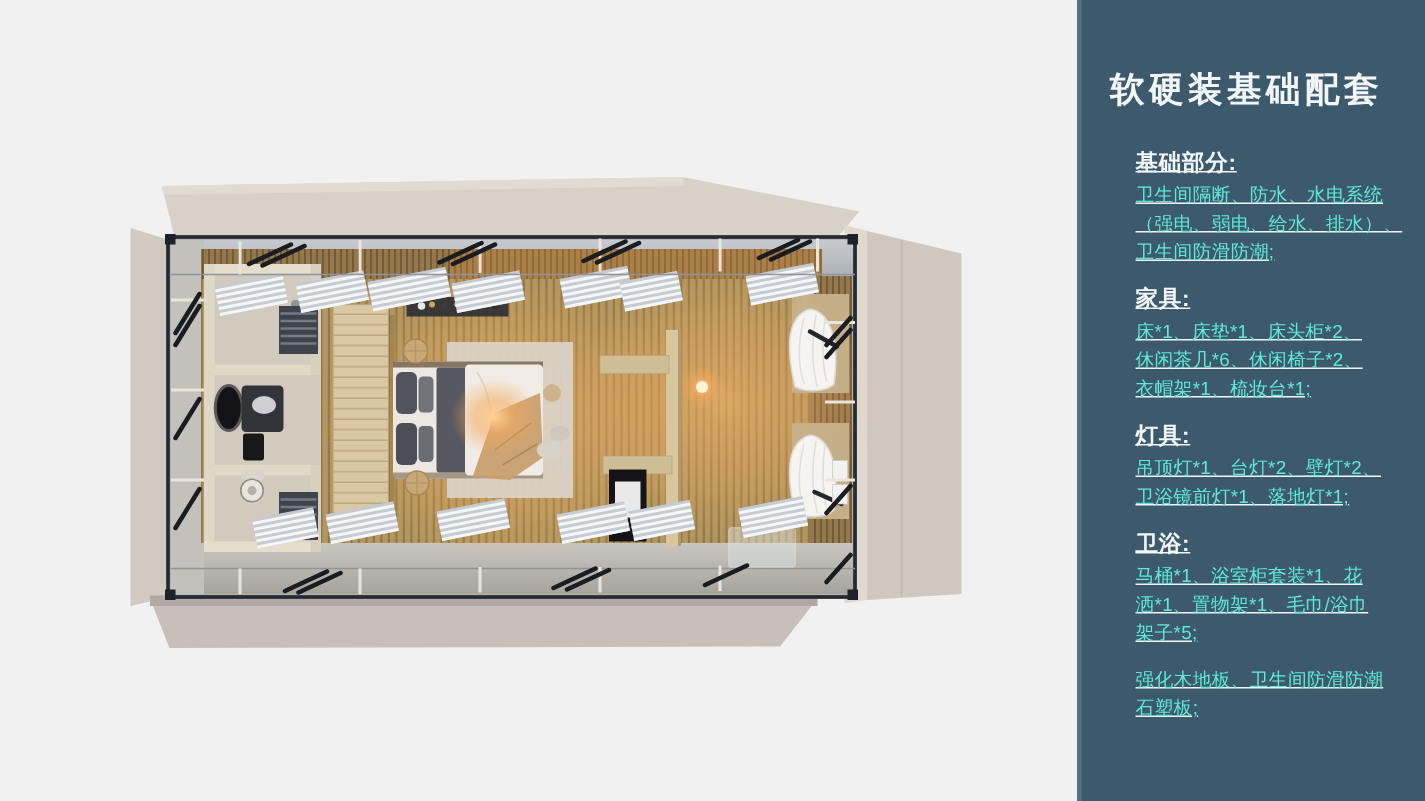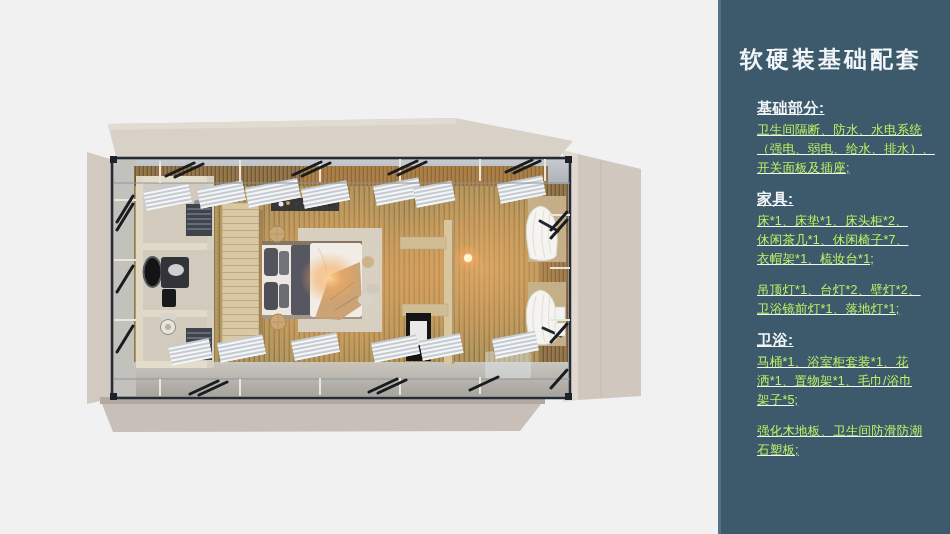--- a/index.html
+++ b/index.html
@@ -4,21 +4,21 @@
 <style>
   html,body{margin:0;padding:0;background:#e8e8e8;}
   .stage{position:relative;width:950px;height:534px;background:#f1f1f1;overflow:hidden;
          font-family:"Liberation Sans", sans-serif;}
   .plan{position:absolute;left:0;top:0;width:718px;height:534px;}
   .sidebar{position:absolute;left:718px;top:0;width:232px;height:534px;background:#3c5a6c;
            border-left:3px solid #567183;box-sizing:border-box;padding:44px 12px 0 19px;color:#f2f6f8;}
   .title{font-size:23px;font-weight:bold;letter-spacing:3px;margin:0 0 24px 0;white-space:nowrap;}
   .sidebar section{margin:0 0 12px 17px;text-decoration:underline;}
   .sidebar h2{font-size:15px;font-weight:bold;margin:0 0 3px 0;letter-spacing:.5px;}
-  .ln{font-size:12.5px;line-height:19px;color:#bef264;letter-spacing:.2px;}
+  .ln{font-size:12.5px;line-height:19px;color:#5eead4;letter-spacing:.2px;}
 </style>
 </head>
 <body>
 
 <div class="stage">
 
   <div class="plan">
   <svg width="718" height="534" viewBox="0 0 718 534">
     <defs>
       <pattern id="woodFloor" width="5" height="12" patternUnits="userSpaceOnUse">
@@ -226,31 +226,32 @@
   </svg>
   </div>
 
   <aside class="sidebar">
     <h1 class="title">软硬装基础配套</h1>
 
     <section>
       <h2>基础部分:</h2>
       <div class="ln">卫生间隔断、防水、水电系统</div>
       <div class="ln">（强电、弱电、给水、排水）、</div>
-      <div class="ln">开关面板及插座;</div>
+      <div class="ln">卫生间防滑防潮;</div>
     </section>
 
     <section>
       <h2>家具:</h2>
       <div class="ln">床*1、床垫*1、床头柜*2、</div>
-      <div class="ln">休闲茶几*1、休闲椅子*7、</div>
+      <div class="ln">休闲茶几*6、休闲椅子*2、</div>
       <div class="ln">衣帽架*1、梳妆台*1;</div>
     </section>
 
     <section>
+      <h2>灯具:</h2>
       <div class="ln">吊顶灯*1、台灯*2、壁灯*2、</div>
       <div class="ln">卫浴镜前灯*1、落地灯*1;</div>
     </section>
 
     <section>
       <h2>卫浴:</h2>
       <div class="ln">马桶*1、浴室柜套装*1、花</div>
       <div class="ln">洒*1、置物架*1、毛巾/浴巾</div>
       <div class="ln">架子*5;</div>
     </section>

